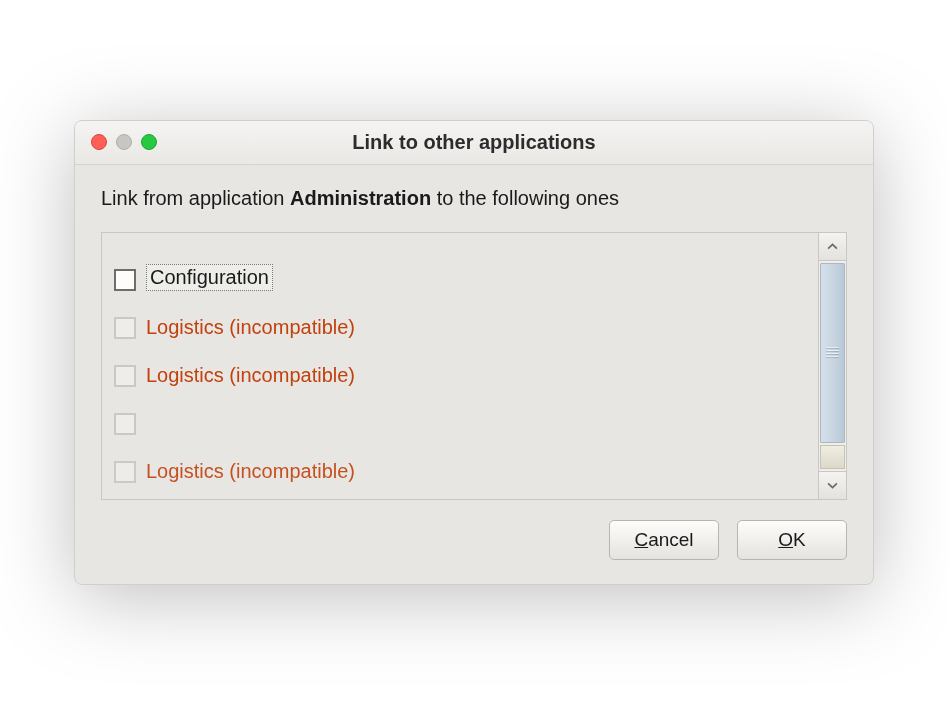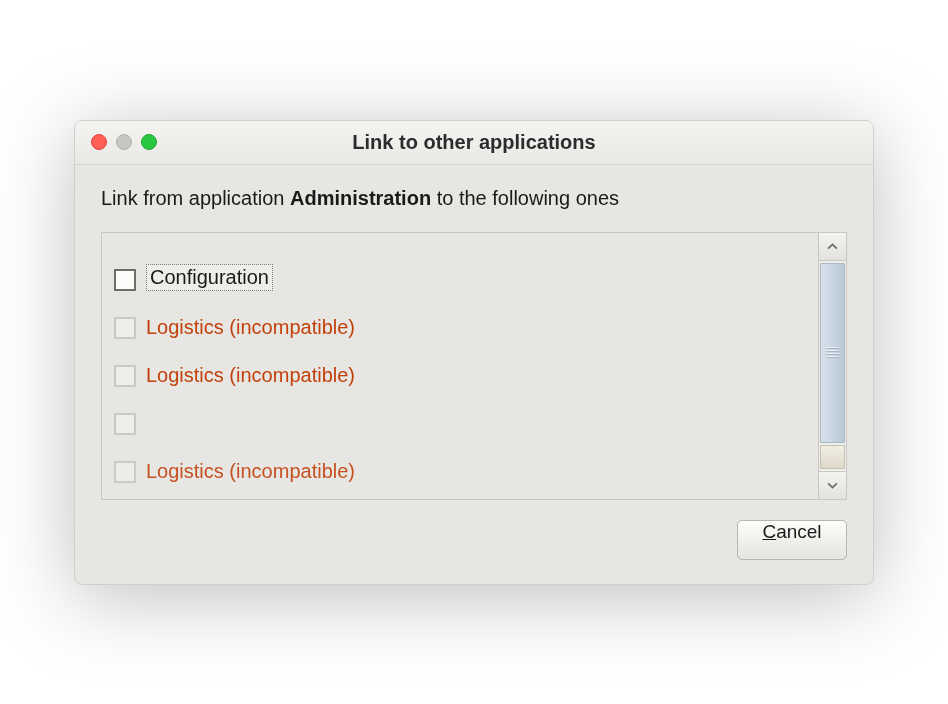--- a/index.html
+++ b/index.html
@@ -171,20 +171,21 @@
     .btn {
       min-width: 110px;
       height: 40px;
       font-size: 19px;
       color: #1a1a1a;
       background: linear-gradient(to bottom,#fdfdfb 0%,#f2f1ee 45%,#e4e3df 100%);
       border: 1px solid #b6b5b1;
       border-radius: 5px;
       padding: 0 22px;
       display:flex;
+      align-items:center;
       justify-content:center;
       cursor: pointer;
     }
     .mnemonic { text-decoration: underline; }
     svg.arrow { width:11px; height:11px; }
   </style>
 </head>
 <body>
 
 <div class="dialog-shadow">
@@ -248,17 +249,20 @@
                 <path d="M1 3 L5 7 L9 3" fill="none" stroke="currentColor" stroke-width="1.5"></path>
               </svg>
           </div>
         </div>
       </div>
 
       <div class="buttons">
         <button class="btn">
           <span><span class="mnemonic">C</span><span>ancel</span></span>
         </button>
+        <button class="btn">
+          <span><span class="mnemonic">O</span><span>K</span></span>
+        </button>
       </div>
     </div>
 
   </div>
 </div>
 
 </body></html>

